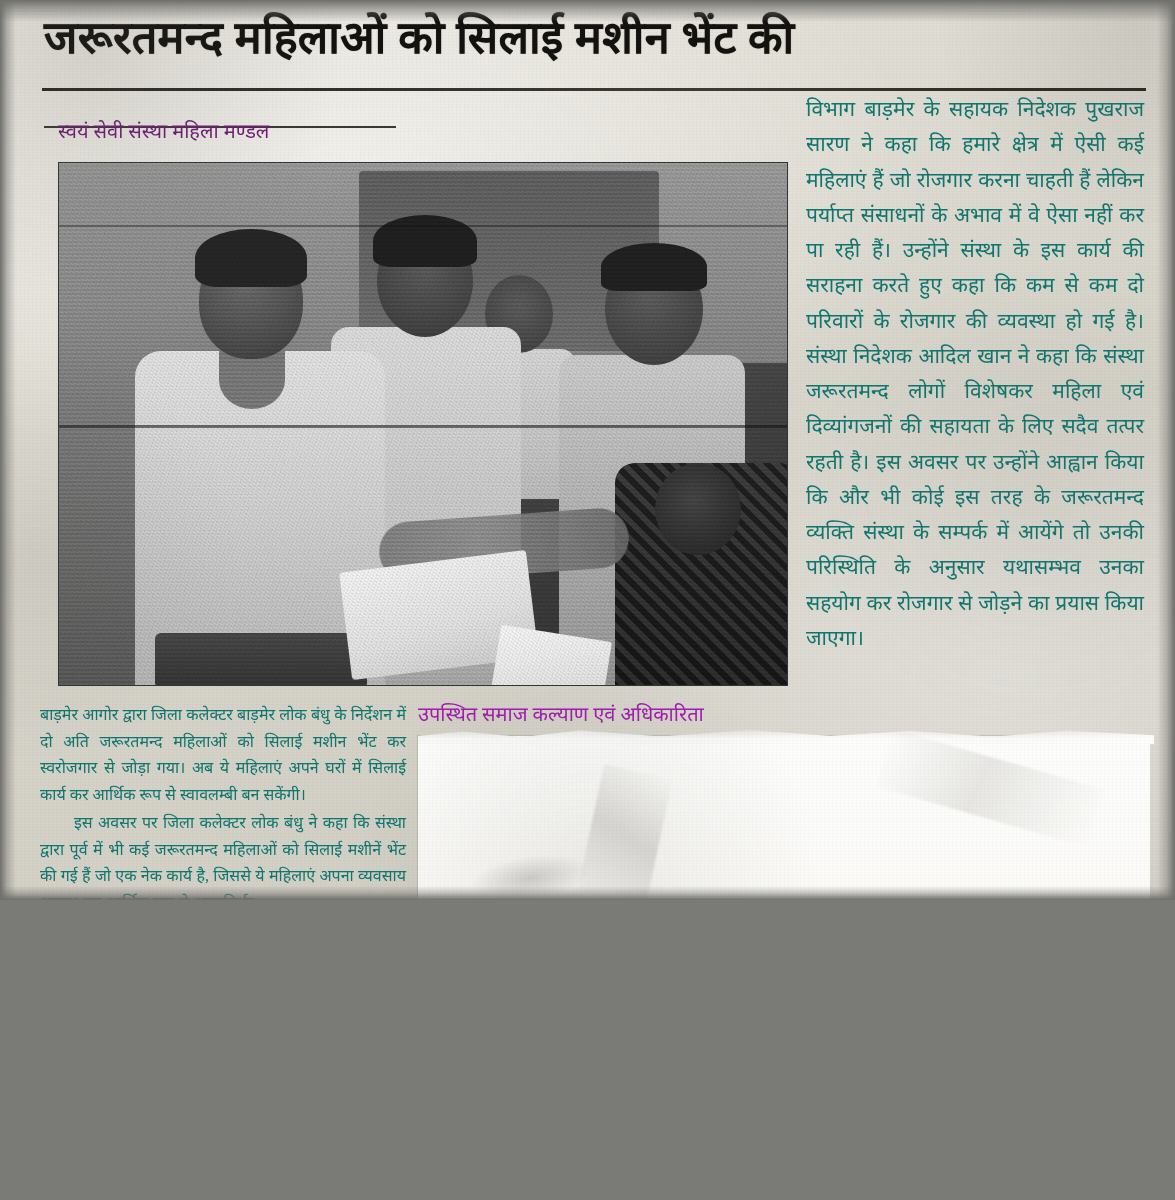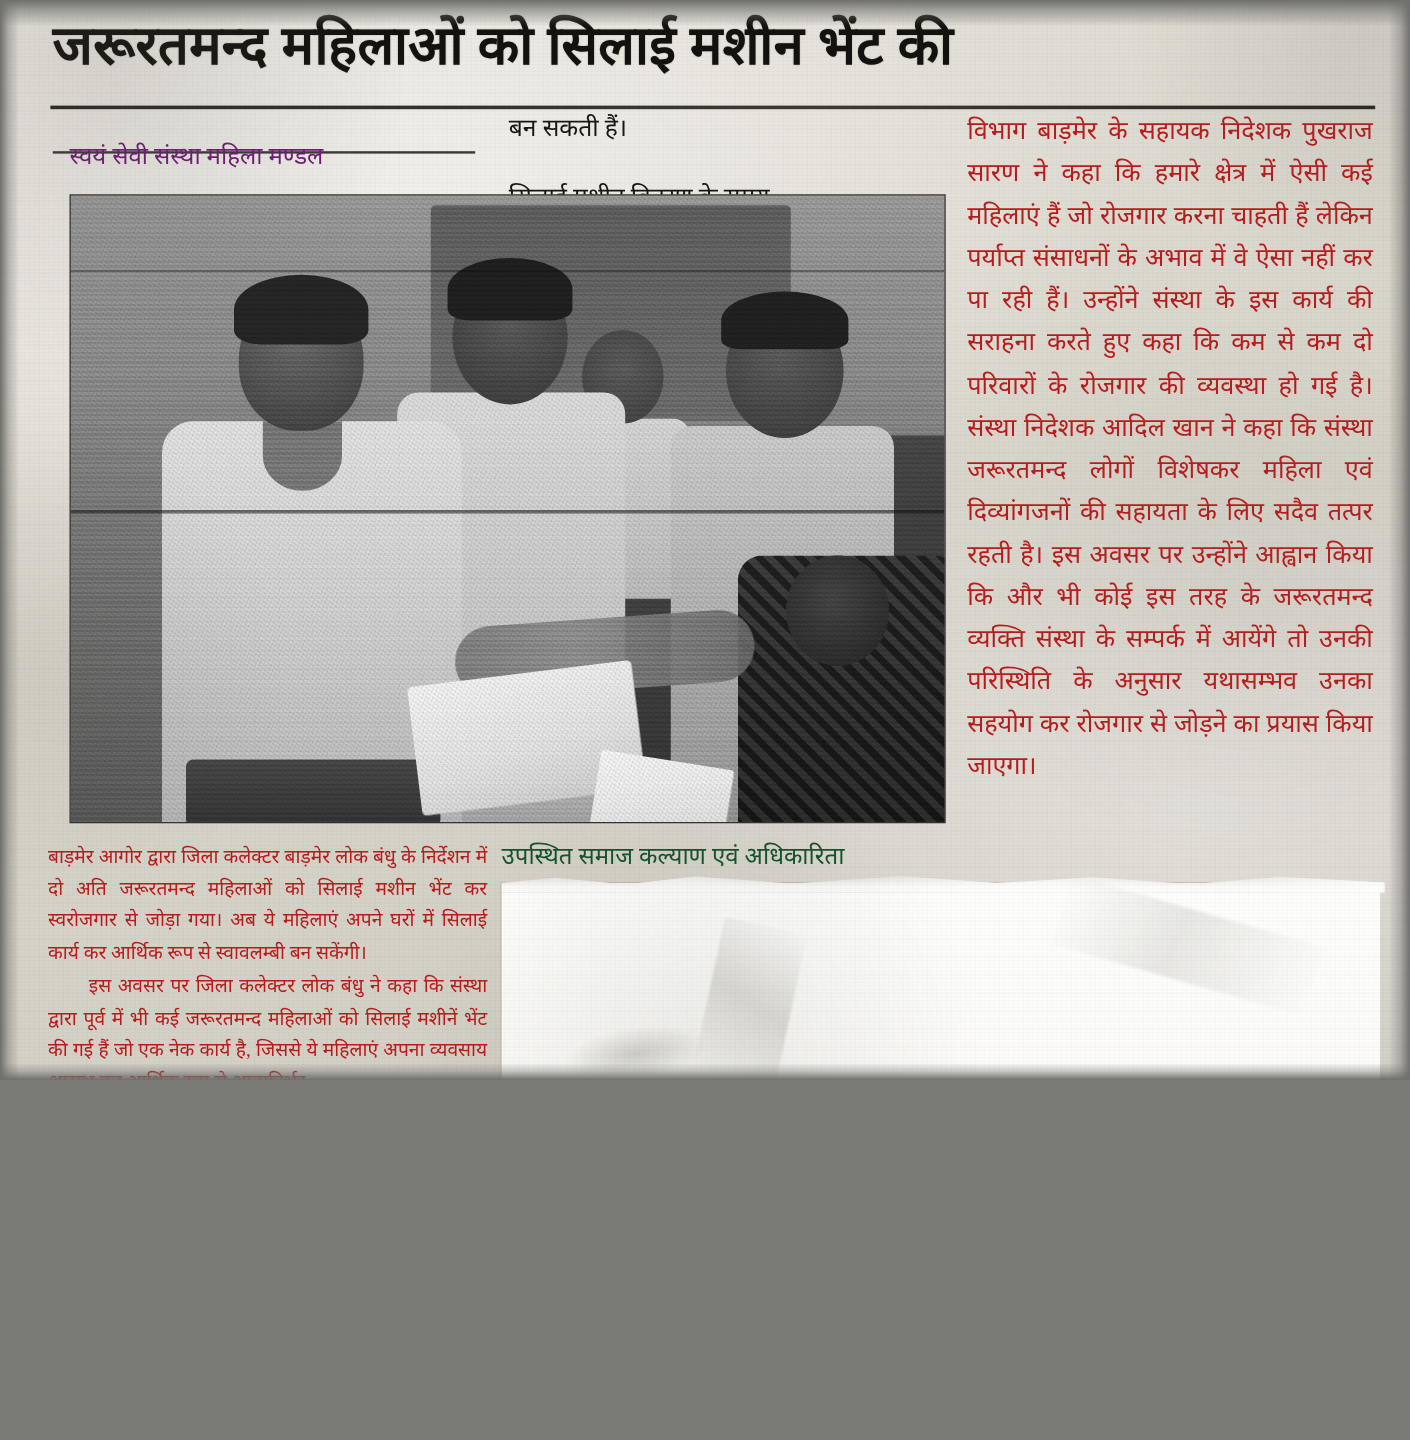--- a/index.html
+++ b/index.html
@@ -115,21 +115,21 @@
     left: 44px;
     top: 126px;
     width: 352px;
     height: 2px;
     opacity: 0.85;
   }
 
   
   .col {
     position: absolute;
-    color: #b91c1c;
+    color: #0f766e;
     font-size: 20.5px;
     line-height: 1.62;
   }
   .col p {
     margin: 0 0 2px 0;
     text-align: justify;
     text-justify: inter-word;
   }
   .col p.indent {
     text-indent: 34px;
@@ -167,21 +167,21 @@
     line-height: 1.55;
     color: #191714;
   }
   .mid-cap {
     position: absolute;
     left: 418px;
     top: 700px;
     width: 372px;
     font-size: 20px;
     line-height: 1.45;
-    color: #14532d;
+    color: #a21caf;
   }
 
   
   #col-right {
     left: 806px;
     top: 92px;
     width: 338px;
     font-size: 21px;
     line-height: 1.68;
     font-weight: 500;
@@ -405,24 +405,20 @@
 
   <div class="paper-base"></div>
 
   <div class="headline">जरूरतमन्द महिलाओं को सिलाई मशीन भेंट की</div>
   <div class="rule rule-under-headline"></div>
 
   <div class="rule byline-rule"></div>
 
   <div class="cap-left">स्वयं सेवी संस्था महिला मण्डल</div>
 
-  <div class="mid-top">
-    <div>बन सकती हैं।</div>
-    <div style="margin-top:26px;">सिलाई मशीन वितरण के समय</div>
-  </div>
 
   <div class="photo">
     <div class="photo-inner">
       <div class="ph ph-board"></div>
       <div class="ph ph-board2"></div>
 
       <div class="ph p3-body"></div>
       <div class="ph p3-head"></div>
 
       <div class="ph p2-body"></div>

